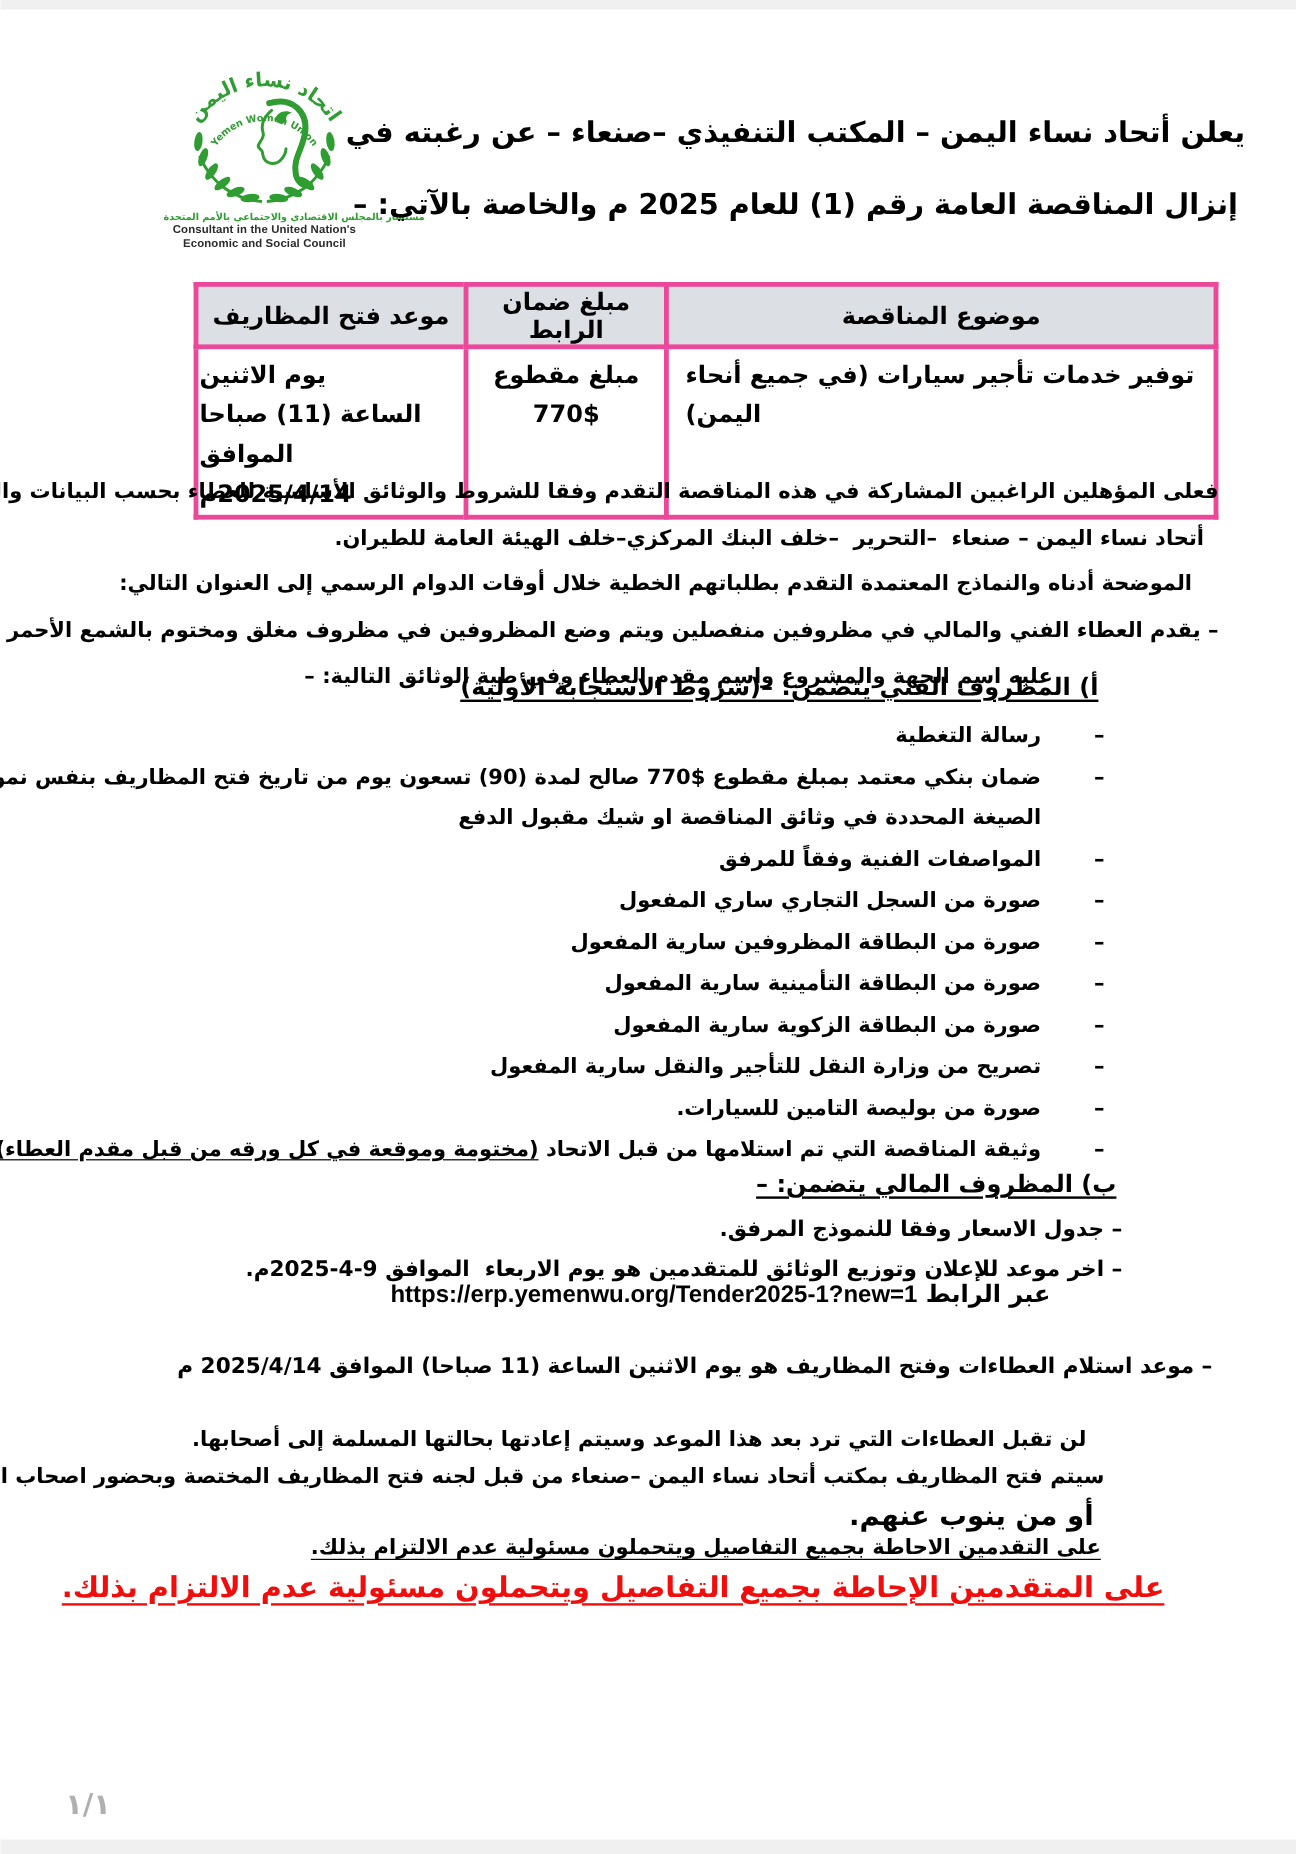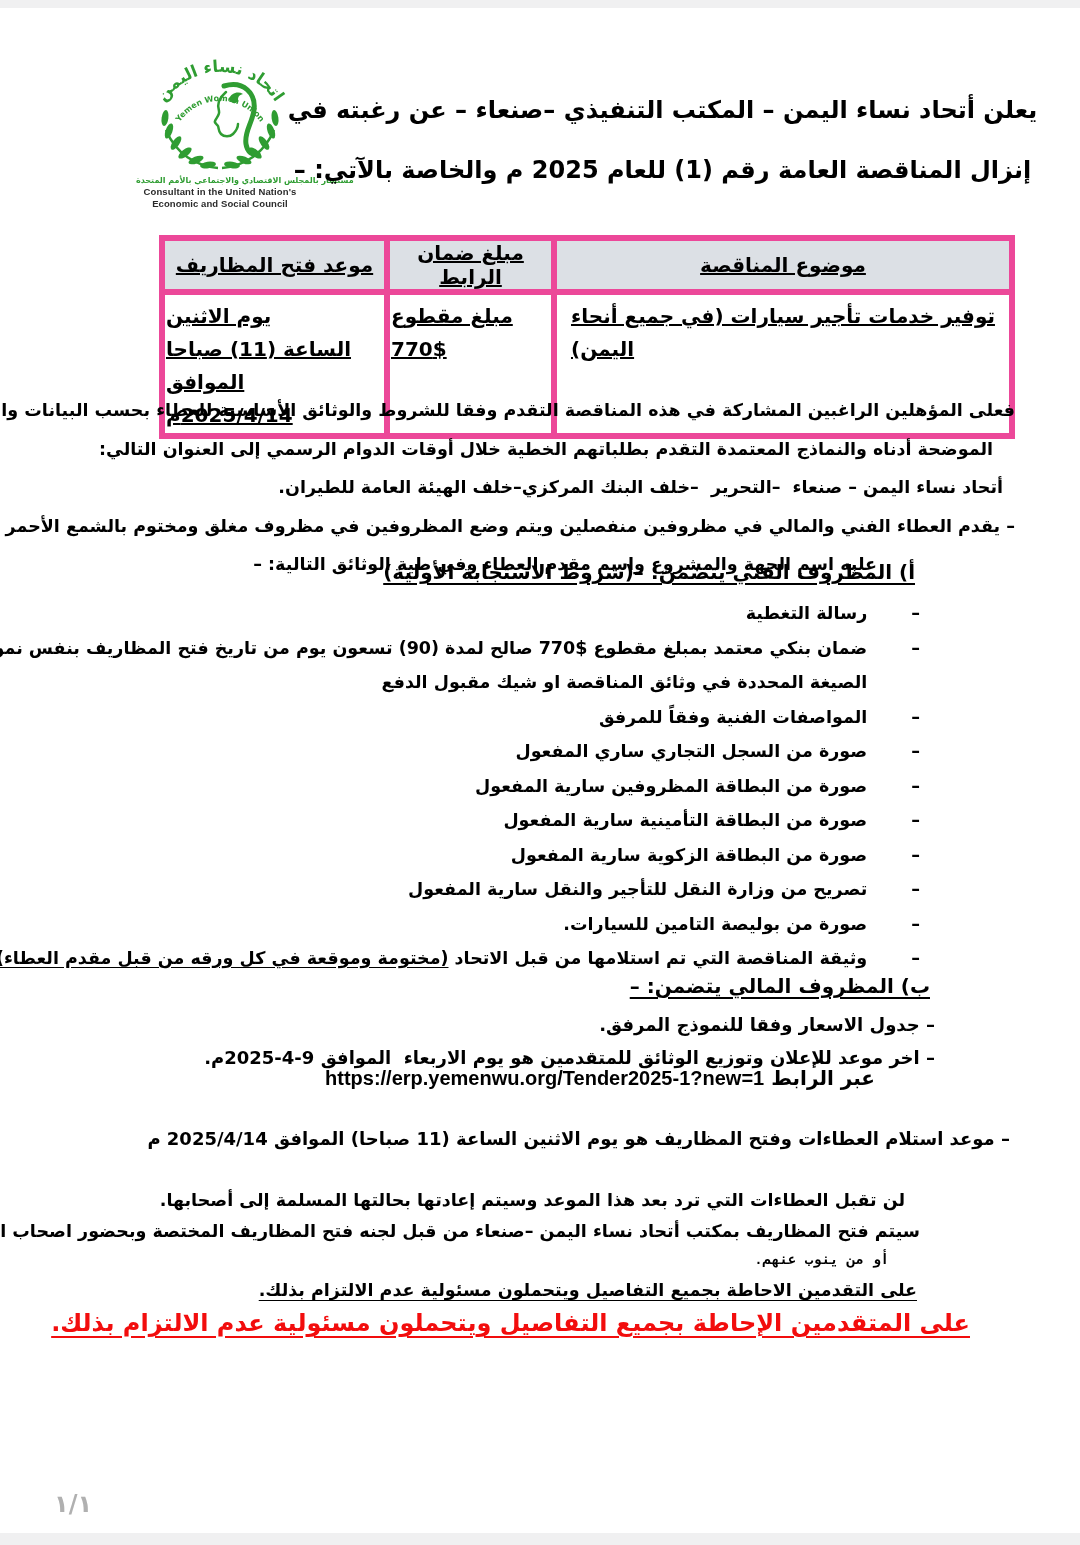--- a/index.html
+++ b/index.html
@@ -16,26 +16,26 @@
   #logo svg{display:block;margin:0 auto;}
   #logo .cap-ar{font-size:8px;white-space:nowrap;margin-top:-3px;line-height:11px;}
   #logo .cap-en{font-family:"Liberation Sans",sans-serif;font-size:9.5px;line-height:11.5px;color:#2b2b2b;white-space:nowrap;letter-spacing:.1px;}
 
   
   #title{position:absolute;left:265px;right:20px;top:80px;text-align:center;font-size:24px;line-height:60px;}
   .t-line{white-space:nowrap;}
 
   
   #tender-table{position:absolute;top:235px;right:65px;width:850px;border-collapse:collapse;table-layout:fixed;direction:rtl;}
-  #tender-table th,#tender-table td{border:6px solid #ec4899;text-decoration:underline;}
+  #tender-table th,#tender-table td{border:4px solid #ec4899;}
   #tender-table th{background:var(--table-header-bg,#dce0e5);height:34px;font-size:20px;padding:0 6px;}
   #tender-table td{vertical-align:top;height:96px;padding-top:5px;font-size:20px;line-height:33px;}
   td.cell-subject{text-align:left;padding-left:14px;padding-right:14px;}
   td.cell-subject div{white-space:nowrap;}
-  td.cell-guarantee{text-align:left;}
+  td.cell-guarantee{text-align:center;}
   td.cell-opening{text-align:left;font-size:19px;line-height:32px;}
 
   
   #intro{position:absolute;top:391px;right:65px;width:890px;font-size:17.5px;line-height:38.5px;text-align:right;}
   .intro-line{white-space:nowrap;}
   .intro-line.idx-1{padding-right:22px;}
   .intro-line.idx-2{padding-right:12px;}
   .intro-line.idx-4{padding-right:138px;}
 
   
@@ -51,21 +51,21 @@
   #sec-b-heading{position:absolute;top:974px;right:150px;font-size:20px;text-decoration:underline;text-underline-offset:4px;white-space:nowrap;}
   #sec-b-list{position:absolute;top:1008px;right:145px;font-size:18px;line-height:33px;}
   .b-item{white-space:nowrap;}
   #link-line{position:absolute;top:1066px;right:205px;font-size:20px;white-space:nowrap;}
   .url{font-family:"Liberation Sans",sans-serif;unicode-bidi:isolate;}
 
   
   #deadline{position:absolute;top:1128px;right:70px;font-size:18px;white-space:nowrap;}
   #close1{position:absolute;top:1190px;right:175px;font-size:17.5px;white-space:nowrap;}
   #close2{position:absolute;top:1221px;right:160px;font-size:17.5px;white-space:nowrap;}
-  #close3{position:absolute;top:1251px;right:191px;font-size:14px;white-space:nowrap;font-family:Liberation Mono, monospace;}
+  #close3{position:absolute;top:1251px;right:169px;font-size:23px;white-space:nowrap;}
   #notice-black{position:absolute;top:1280px;right:163px;font-size:17.5px;text-decoration:underline;text-underline-offset:4px;white-space:nowrap;}
   #notice-red{position:absolute;top:1309px;right:110px;font-size:24px;color:var(--notice-red,#f20d0d);text-decoration:underline;text-underline-offset:5px;white-space:nowrap;}
 
   
   #page-num{position:absolute;left:42px;top:1490px;font-size:24px;color:var(--page-number-gray,#b0b0b0);font-weight:700;direction:ltr;margin-left:12px;}
 </style>
 </head>
 <body>
 
 <div class="page">
@@ -134,22 +134,22 @@
         <div>يوم الاثنين</div>
         <div>الساعة (11) صباحا الموافق</div>
         <div>2025/4/14م</div>
       </td>
     </tr>
   </tbody>
     </table>
 
   <div id="intro">
       <div class="intro-line idx-0">فعلى المؤهلين الراغبين المشاركة في هذه المناقصة التقدم وفقا للشروط والوثائق الأساسية للعطاء بحسب البيانات والتفاصيل</div>
+      <div class="intro-line idx-2">أتحاد نساء اليمن – صنعاء &nbsp;–التحرير &nbsp;–خلف البنك المركزي–خلف الهيئة العامة للطيران.</div>
       <div class="intro-line idx-1">الموضحة أدناه والنماذج المعتمدة التقدم بطلباتهم الخطية خلال أوقات الدوام الرسمي إلى العنوان التالي:</div>
-      <div class="intro-line idx-2">أتحاد نساء اليمن – صنعاء &nbsp;–التحرير &nbsp;–خلف البنك المركزي–خلف الهيئة العامة للطيران.</div>
       <div class="intro-line idx-3">– يقدم العطاء الفني والمالي في مظروفين منفصلين ويتم وضع المظروفين في مظروف مغلق ومختوم بالشمع الأحمر مكتوب</div>
       <div class="intro-line idx-4">عليه اسم الجهة والمشروع واسم مقدم العطاء وفي طية الوثائق التالية: –</div>
     </div>
 
   <div id="sec-a-heading">أ) المظروف الفني يتضمن: –(شروط الاستجابة الأولية)</div>
   <div id="sec-a-list">
       <div class="a-item idx-0">
         <span class="dash">–</span>
         <div class="a-text">
           <div class="a-line idx-0">رسالة التغطية</div>

